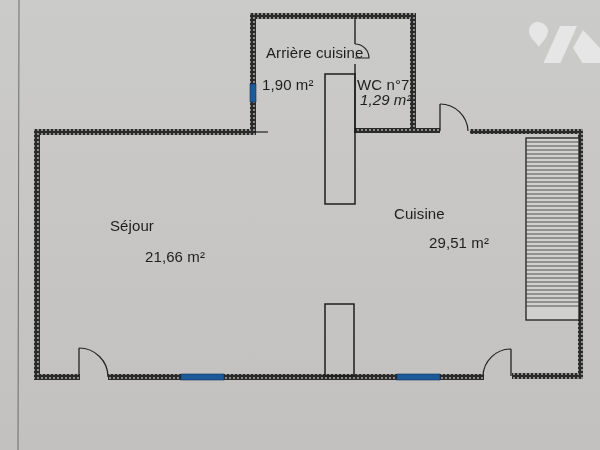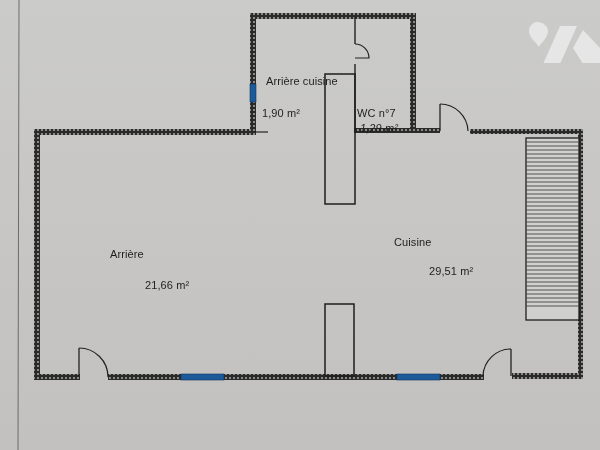--- a/index.html
+++ b/index.html
@@ -8,23 +8,22 @@
       background: #c9c9c7;
       font-family: "Liberation Sans", sans-serif;
       position: relative;
     }
     .paper {
       position: absolute; left: 0; top: 0; width: 600px; height: 450px;
       background: linear-gradient(180deg, #cbcbc9 0%, #c7c6c4 50%, #c2c1bf 100%);
     }
     svg.plan { position: absolute; left: 0; top: 0; }
     .label {
-      position: absolute; font-size: 11px; color: #1e1e1e; white-space: nowrap;
+      position: absolute; font-size: 15px; color: #1e1e1e; white-space: nowrap;
       letter-spacing: 0.1px;
-      margin-top: 31px;
     }
     .logo { position: absolute; left: 525px; top: 18px; width: 75px; height: 45px; }
   </style>
 </head>
 <body>
 
 <div class="paper"></div>
 
 <svg class="plan" width="600" height="450" viewBox="0 0 600 450">
   <defs>
@@ -140,16 +139,16 @@
 <svg class="logo" viewBox="0 0 75 45">
   <path d="M12 4 C 18 4, 23 8, 23 13 C 23 20, 15 26, 14 29 C 12 25, 4 20, 4 13 C 4 8, 8 4, 12 4 Z" fill="#e6e6e6"></path>
   <polygon points="35,8 52,8 35,46 18,46" fill="#e6e6e6"></polygon>
   <polygon points="58,12 75,30 75,46 58,46 48,30" fill="#e6e6e6"></polygon>
 </svg>
 
 <div class="label" style="left:266px; top:44px;">Arrière cuisine</div>
 <div class="label" style="left:262px; top:76px;">1,90  m²</div>
 <div class="label" style="left:357px; top:76px;">WC n°7</div>
 <div class="label" style="left:360px; top:91px;font-style:italic;">1,29  m²</div>
-<div class="label" style="left:110px; top:217px;">Arrière</div>
+<div class="label" style="left:110px; top:217px;">Séjour</div>
 <div class="label" style="left:145px; top:248px;">21,66  m²</div>
 <div class="label" style="left:394px; top:205px;">Cuisine</div>
 <div class="label" style="left:429px; top:234px;">29,51  m²</div>
 
 </body></html>

